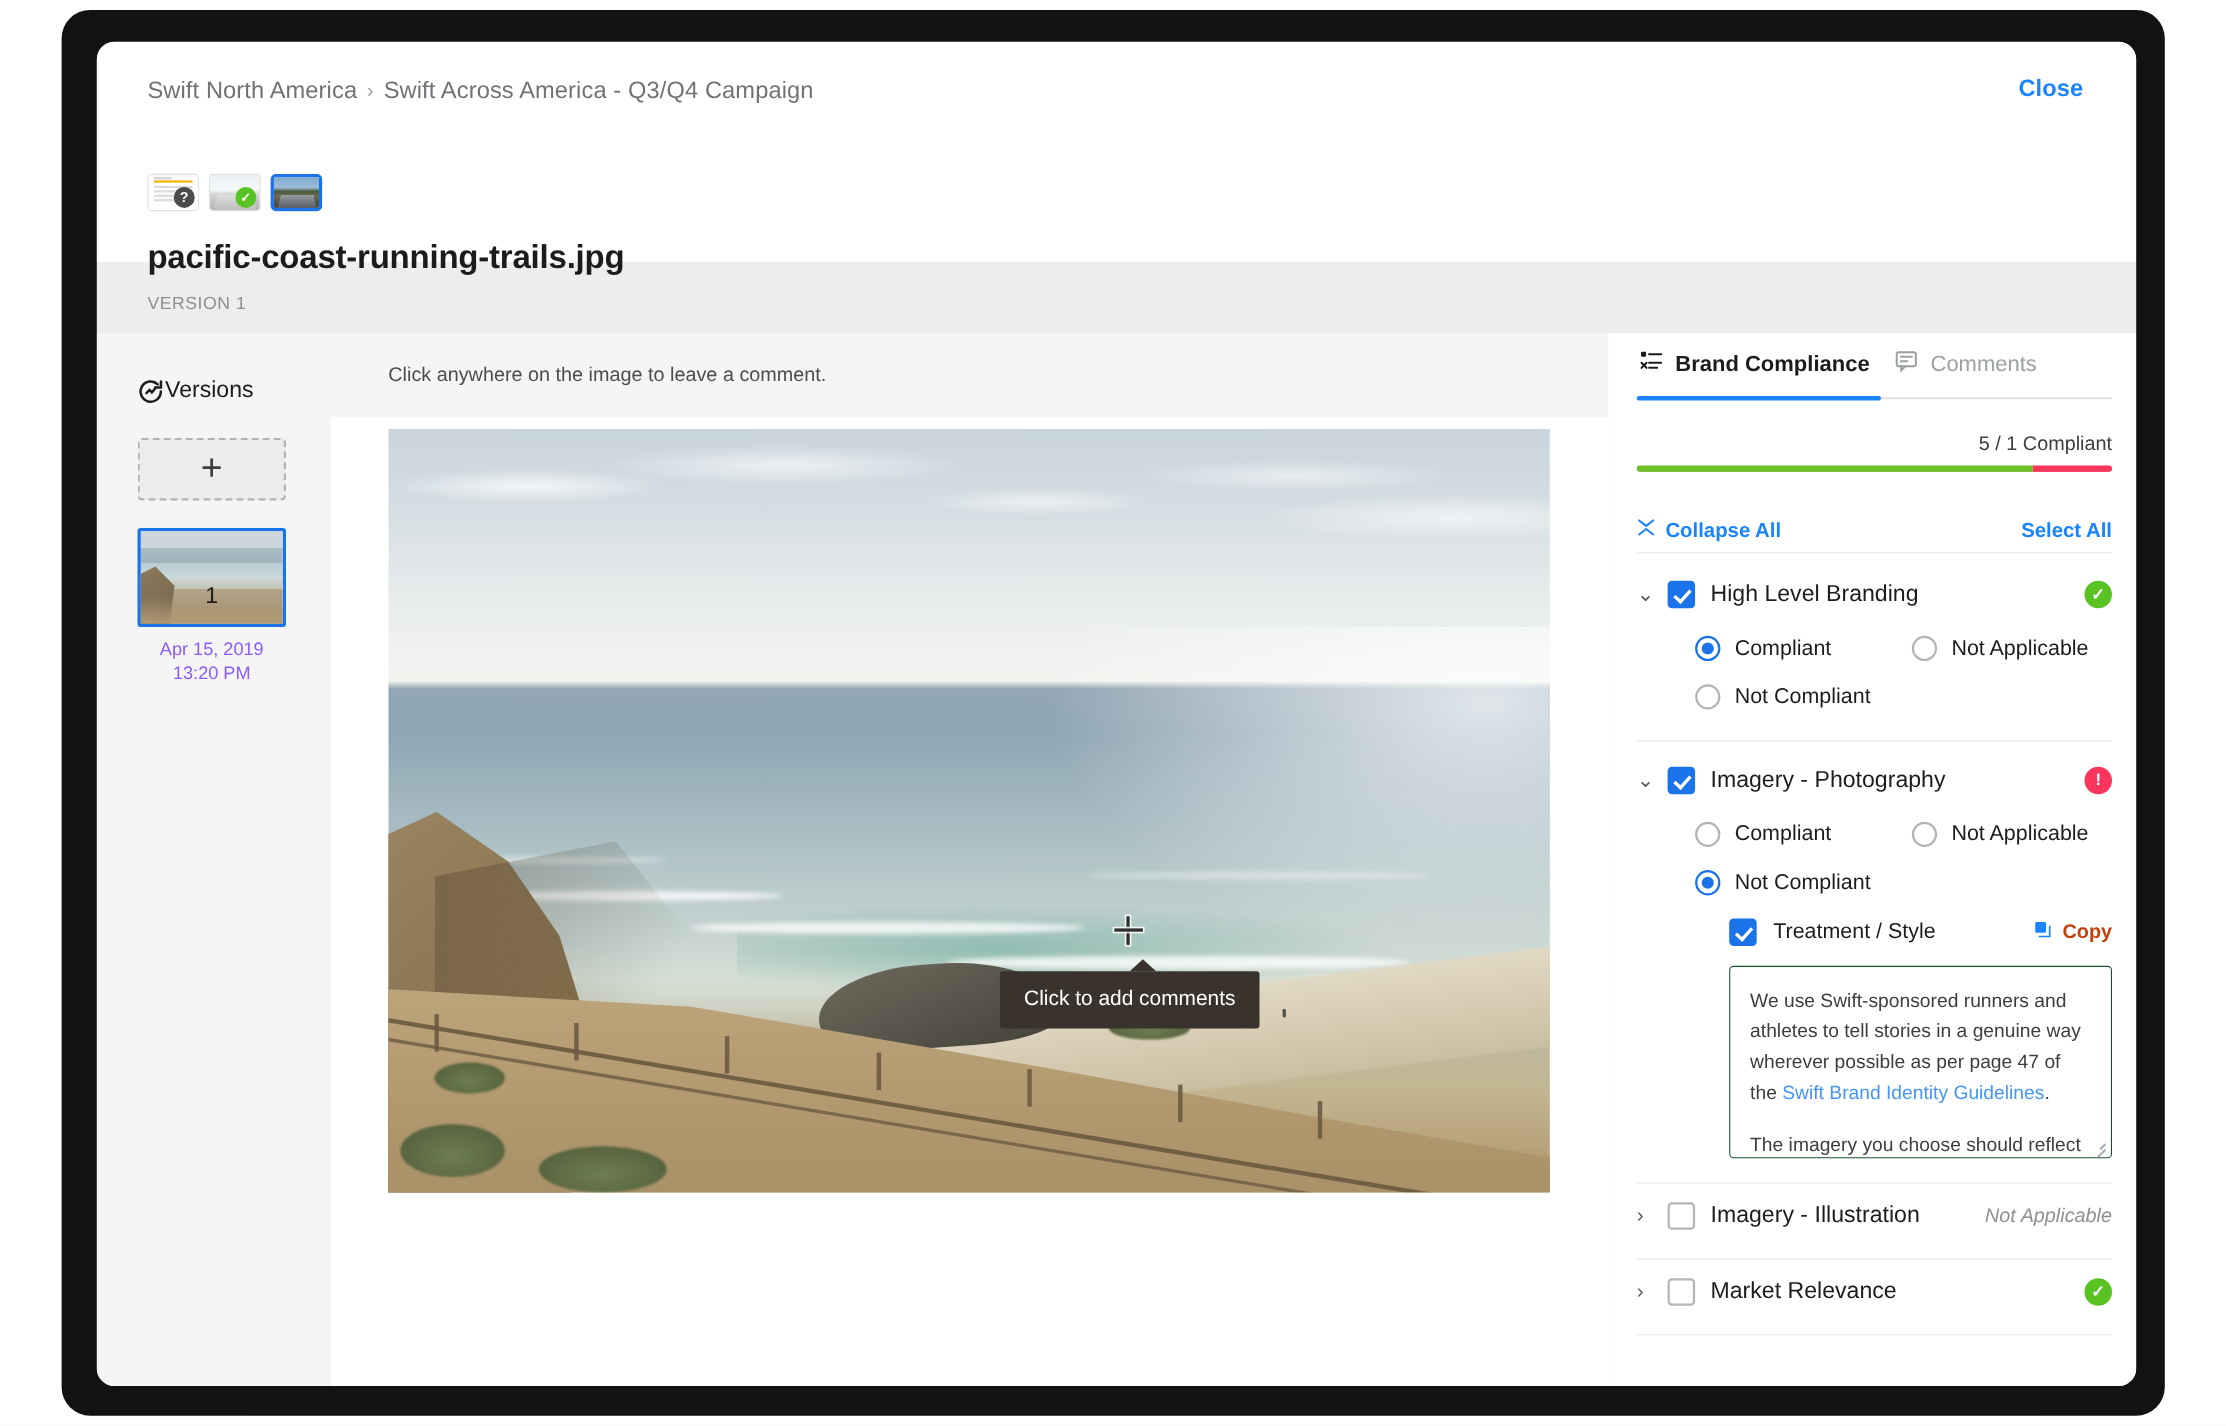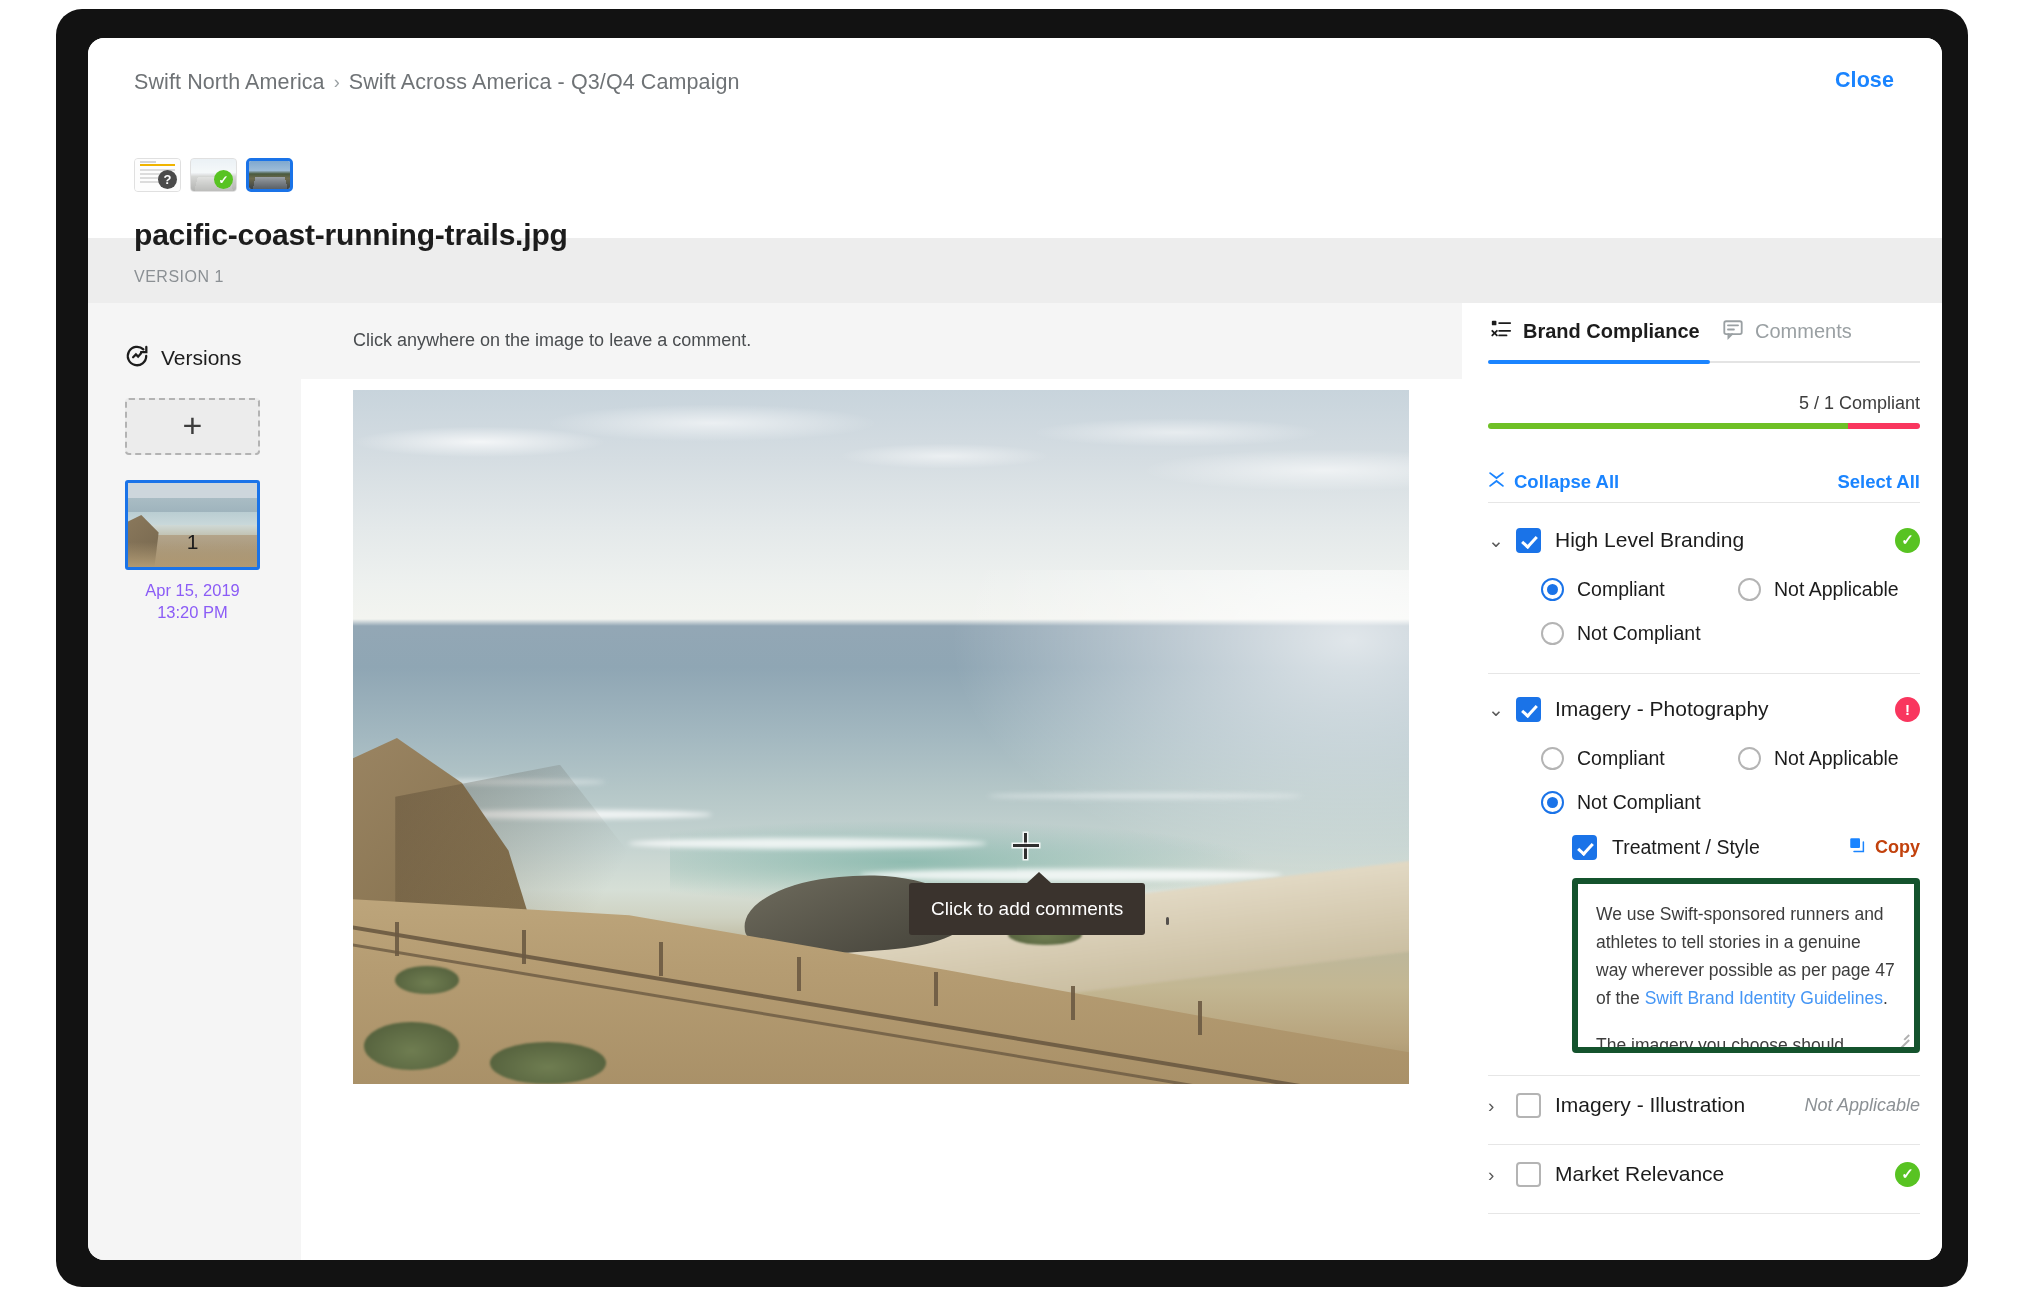--- a/index.html
+++ b/index.html
@@ -193,22 +193,21 @@
     position: absolute;
     left: 0; top: 0;
     width: 213px;
     height: 957px;
     background: #f5f5f5;
   }
   #versions-head {
     position: absolute;
     left: 36px; top: 40px;
     display: flex;
-    align-items: center;
-    gap: 11px;
+    align-items: flex-start;
   }
   #versions-head .label {
     font-size: 21px;
     color: #1c1c1c;
     font-weight: 400;
   }
   #add-version {
     position: absolute;
     left: 37px; top: 95px;
     width: 135px; height: 57px;
@@ -719,21 +718,21 @@
     font-size: 18px;
     font-weight: 700;
     cursor: pointer;
   }
 
   #guidance-box {
     margin-left: 84px;
     margin-top: 8px;
     width: 348px;
     height: 175px;
-    border: 6px solid #14532d;
+    border: 1px solid #14532d;
     border-radius: 4px;
     background: #fff;
     padding: 16px 18px;
     font-size: 17.5px;
     line-height: 1.6;
     color: #3d3d3d;
     overflow: hidden;
     position: relative;
     resize: none;
   }

